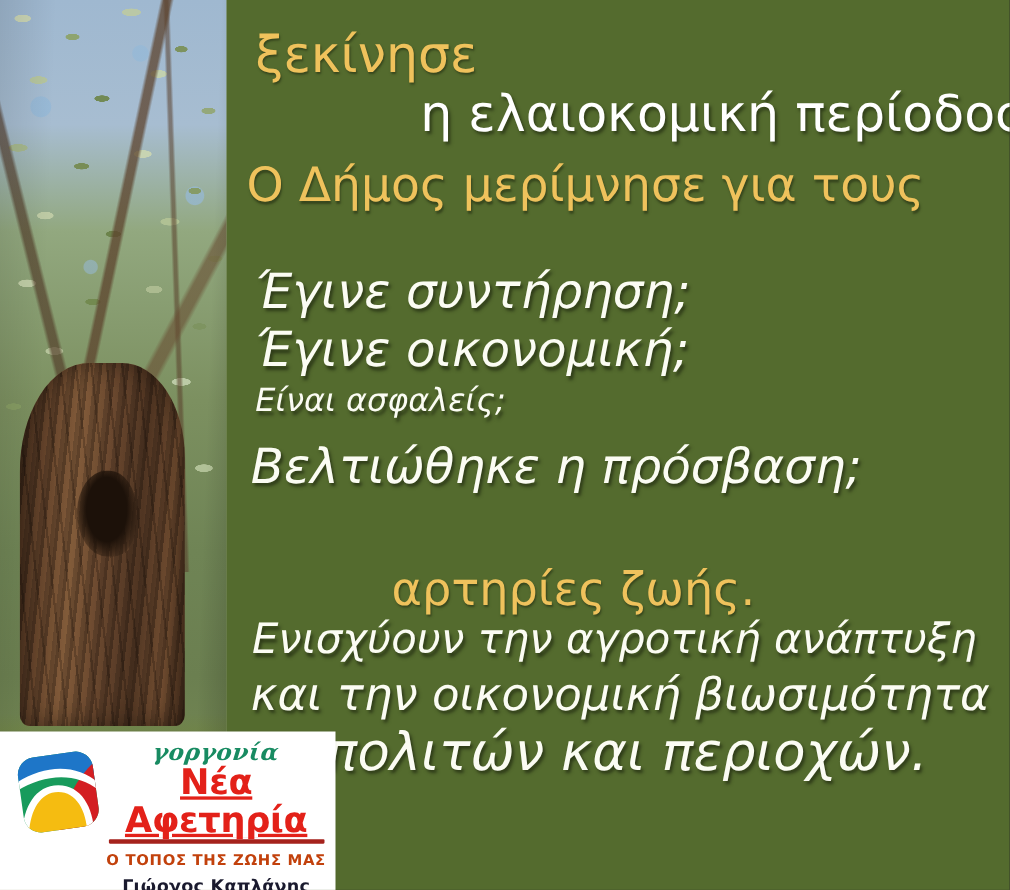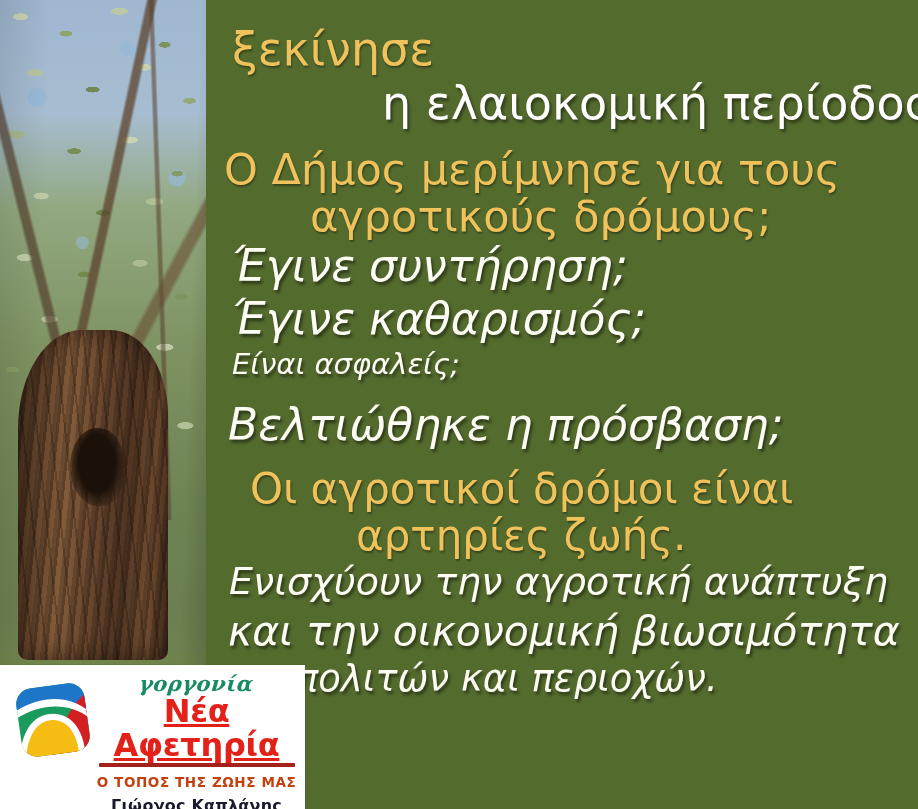--- a/index.html
+++ b/index.html
@@ -213,21 +213,21 @@
   }
   .l-arteries2 {
     position: absolute;
     left: 150px; top: 515px;
     font-size: 42px;
     text-align: right;
   }
 
   .p1 { position: absolute; left: 0px;  top: 562px; font-size: 38px; padding-left: 23px; }
   .p2 { position: absolute; left: 22px; top: 611px; font-size: 41px; }
-  .p3 { position: absolute; left: 90px; top: 660px; font-size: 37px; }
+  .p3 { position: absolute; left: 90px; top: 660px; font-size: 48px; }
 
   
   .logo-card {
     position: absolute;
     left: 0;
     top: 665px;
     width: 305px;
     height: 144px;
     background: #FFFFFF;
     display: flex;
@@ -318,31 +318,29 @@
   </div>
 
   <div class="content">
 
     <p class="line gold l-xekinise">ξεκίνησε</p>
 
     <p class="l-elaiokomiki">η ελαιοκομική περίοδος</p>
 
     <p class="line gold l-dimos1">Ο Δήμος μερίμνησε για τους</p>
 
-    <p class="line gold l-dimos2">αγροτικούς δρόμους;</p>
 
     <p class="line white-italic q1">Έγινε συντήρηση;</p>
 
-    <p class="line white-italic q2">Έγινε καθαρισμός;</p>
+    <p class="line white-italic q2">Έγινε οικονομική;</p>
 
     <p class="line white-italic q3">Είναι ασφαλείς;</p>
 
     <p class="line white-italic q4">Βελτιώθηκε η πρόσβαση;</p>
 
-    <p class="line gold l-arteries1">Οι αγροτικοί δρόμοι είναι</p>
 
     <p class="line gold l-arteries2">αρτηρίες ζωής.</p>
 
     <p class="line white-italic p1">Ενισχύουν την αγροτική ανάπτυξη</p>
 
     <p class="line white-italic p2">και την οικονομική βιωσιμότητα</p>
 
     <p class="line white-italic p3">πολιτών και περιοχών.</p>
 
   </div>

